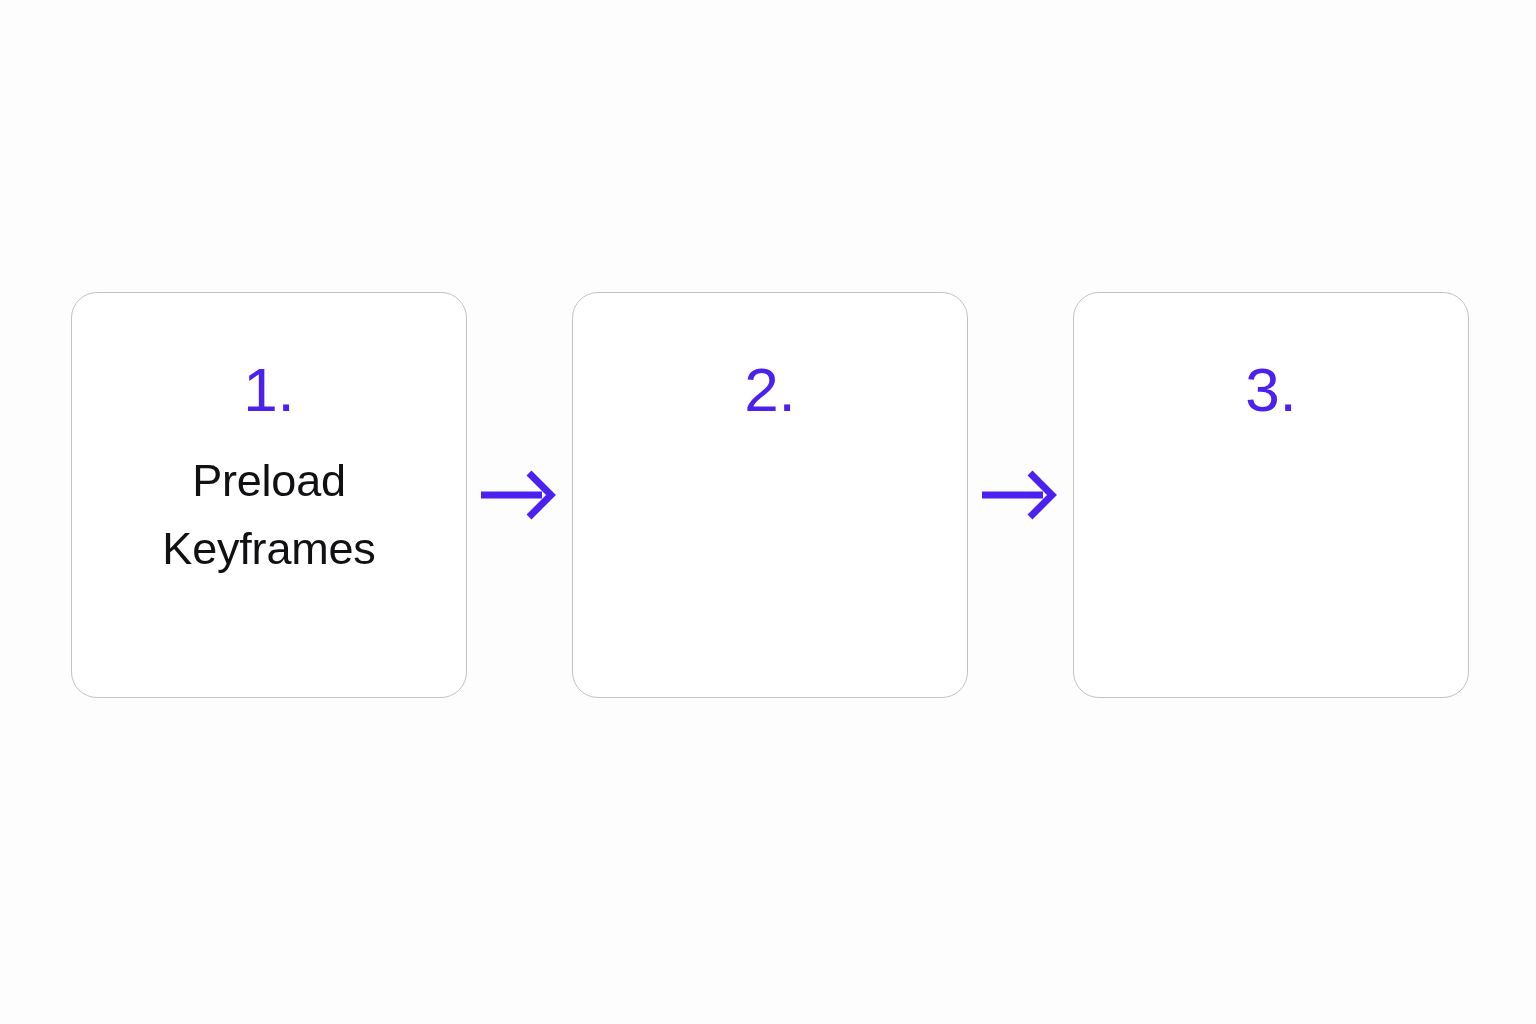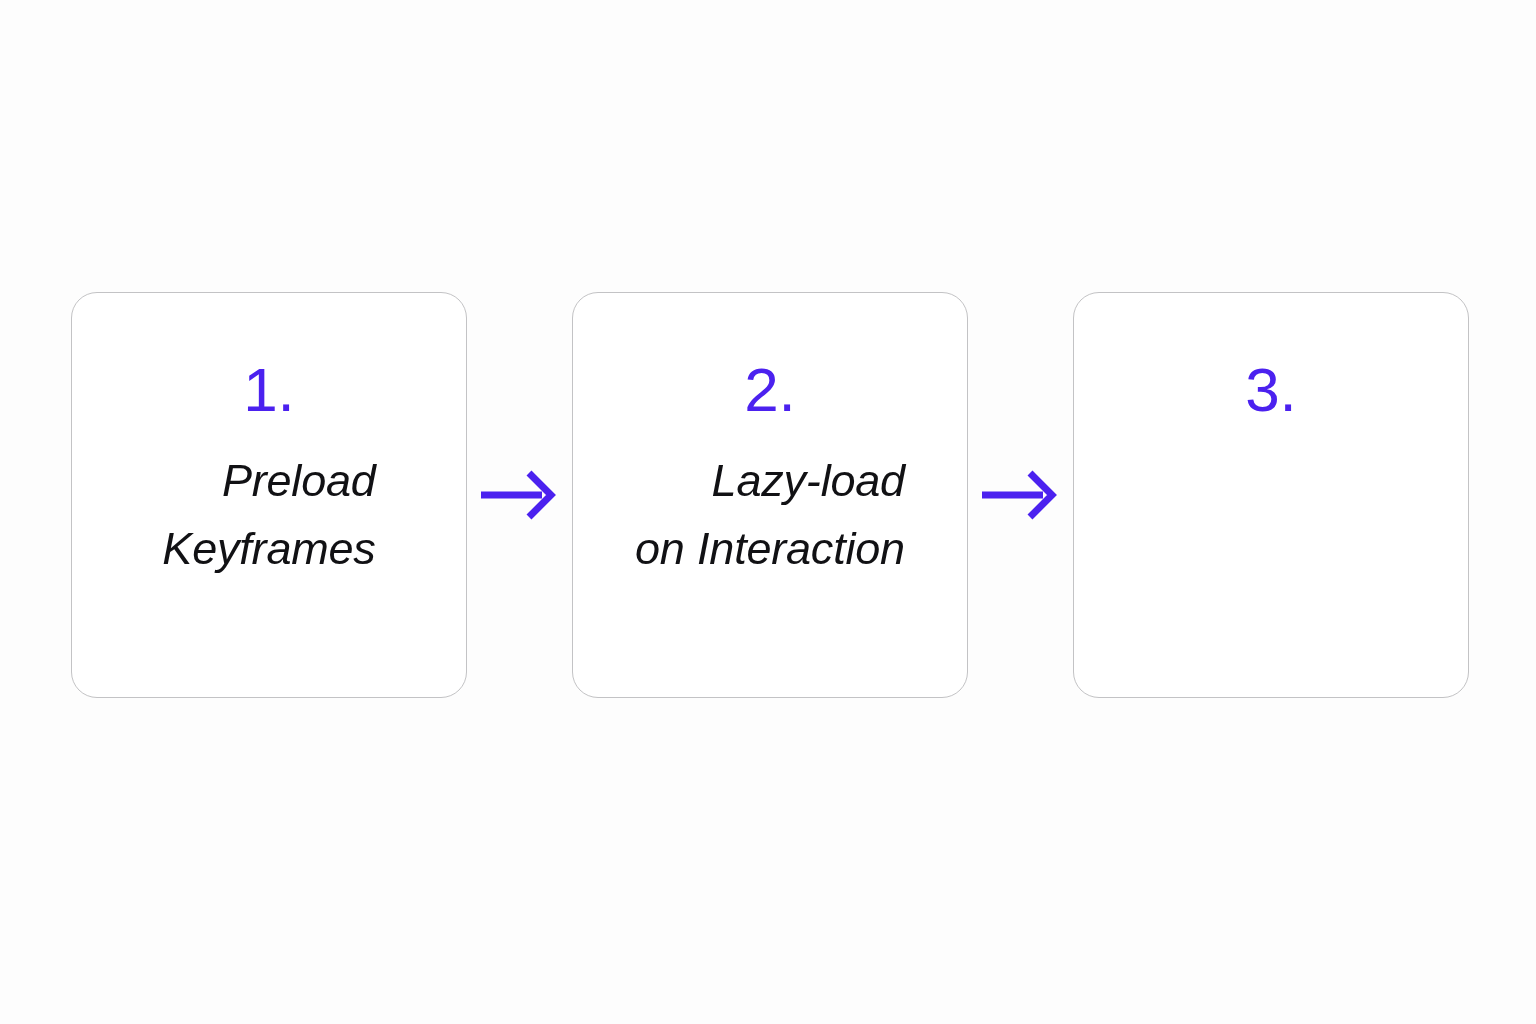--- a/index.html
+++ b/index.html
@@ -55,25 +55,24 @@
     margin-top: 66px;
     text-align: center;
     user-select: none;
   }
 
   .step-label {
     color: #111114;
     font-size: 45px;
     line-height: 68px;
     font-weight: 400;
-    text-align: right;
+    text-align: center;
     margin-top: 26px;
     white-space: pre-line;
     letter-spacing: -0.2px;
-    font-style: italic;
   }
 
   .arrow-connector {
     flex: 0 0 auto;
     width: 105px;
     height: 406px;
     display: flex;
     align-items: center;
     justify-content: center;
   }
@@ -99,22 +98,20 @@
       <span>
         <svg width="80" height="56" viewBox="0 0 80 56" aria-hidden="true">
           <line x1="1" y1="28" x2="62" y2="28" stroke="#4b21ef" stroke-width="7" stroke-linecap="butt"></line>
           <polyline points="49,6 71,28 49,50" fill="none" stroke="#4b21ef" stroke-width="7" stroke-linecap="butt" stroke-linejoin="miter"></polyline>
         </svg>
       </span>
     </div>
 
     <div class="step-card">
       <div class="step-number">2.</div>
-      <div class="step-label">Lazy-load
-on Interaction</div>
     </div>
 
     <div class="arrow-connector">
       <span>
         <svg width="80" height="56" viewBox="0 0 80 56" aria-hidden="true">
           <line x1="1" y1="28" x2="62" y2="28" stroke="#4b21ef" stroke-width="7" stroke-linecap="butt"></line>
           <polyline points="49,6 71,28 49,50" fill="none" stroke="#4b21ef" stroke-width="7" stroke-linecap="butt" stroke-linejoin="miter"></polyline>
         </svg>
       </span>
     </div>

